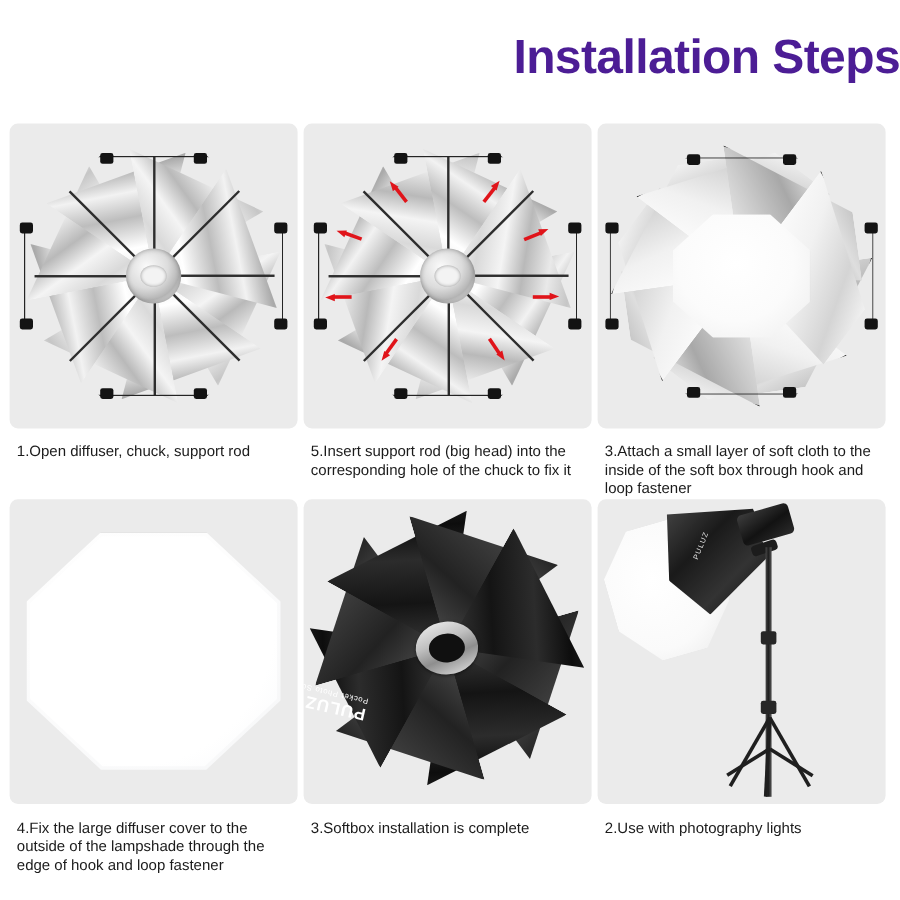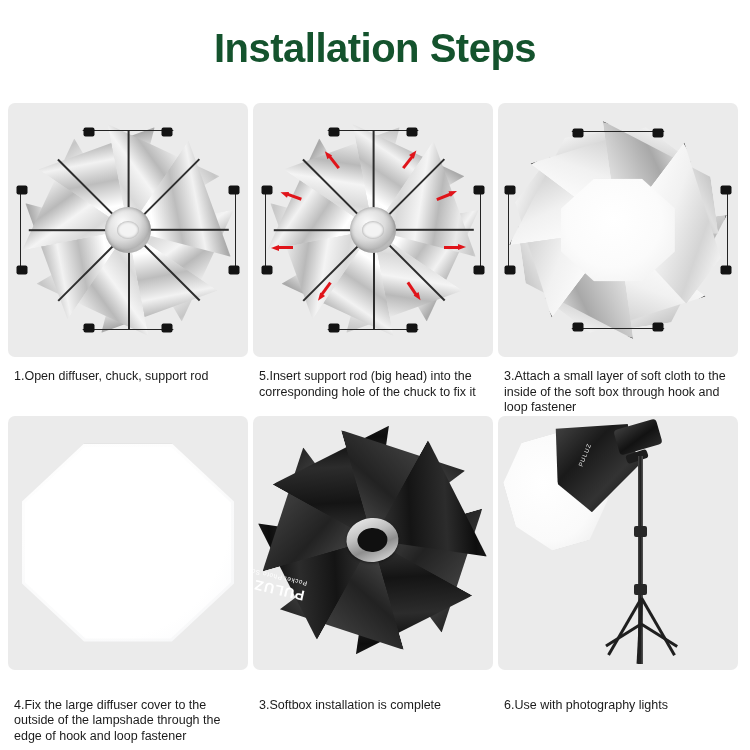--- a/index.html
+++ b/index.html
@@ -18,25 +18,25 @@
     position: relative;
     width: 750px;
     height: 750px;
     background: #ffffff;
   }
   #page-title {
     position: absolute;
     top: 22px;
     left: 0;
     width: 750px;
-    text-align: center;
+    text-align: right;
     font-size: 40px;
     font-weight: bold;
     letter-spacing: -0.5px;
-    color: #14532d;
+    color: #4c1d95;
     line-height: 52px;
   }
   .steps-grid {
     position: absolute;
     top: 103px;
     left: 8px;
     width: 734px;
     display: grid;
     grid-template-columns: 245px 245px 245px;
     grid-column-gap: 0px;
@@ -56,21 +56,21 @@
     overflow: hidden;
   }
   .caption {
     font-size: 12.5px;
     line-height: 15.5px;
     color: #1b1b1b;
     padding: 12px 6px 0 6px;
     box-sizing: border-box;
     width: 243px;
   }
-  .row2 .caption { padding-top: 28px; }
+  .row2 .caption { padding-top: 13px; }
 
   
   .stage {
     position: absolute;
     inset: 0;
   }
   .oct {
     position: absolute;
     left: 50%;
     top: 50%;
@@ -611,17 +611,17 @@
           <div class="stand-pole"></div>
           <div class="stand-knob" style="top:110px;"></div>
           <div class="stand-knob" style="top:168px;"></div>
           <div class="leg" style="transform:rotate(30deg);"></div>
           <div class="leg" style="transform:rotate(-30deg);"></div>
           <div class="leg" style="transform:rotate(3deg);"></div>
           <div class="leg short" style="transform:rotate(58deg);top:208px;"></div>
           <div class="leg short" style="transform:rotate(-58deg);top:208px;"></div>
         </div>
       </div>
-      <div class="caption">6.Use with photography lights</div>
+      <div class="caption">2.Use with photography lights</div>
     </div>
 
   </div>
 </div>
 
 </body></html>

